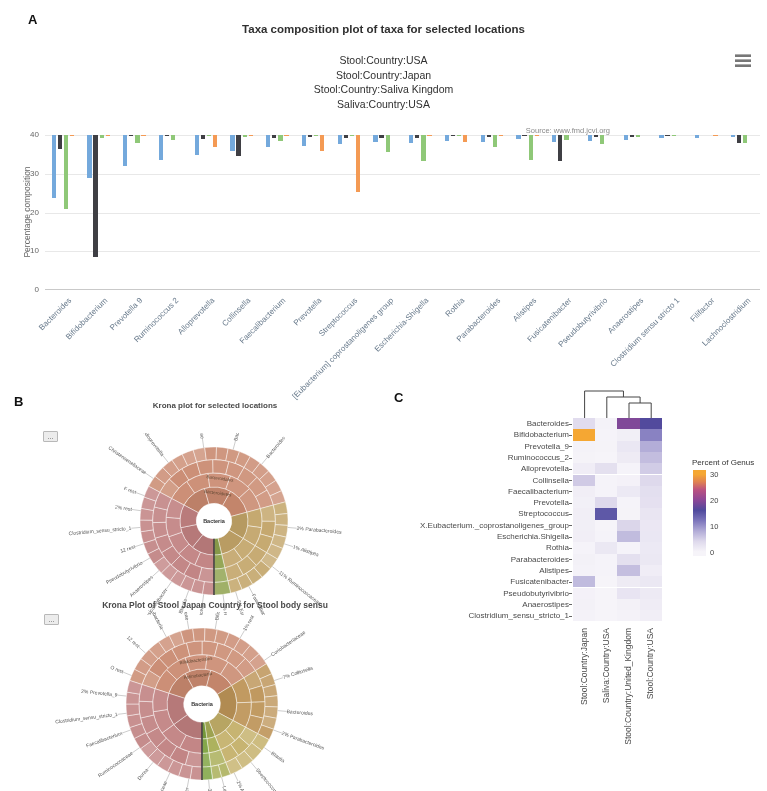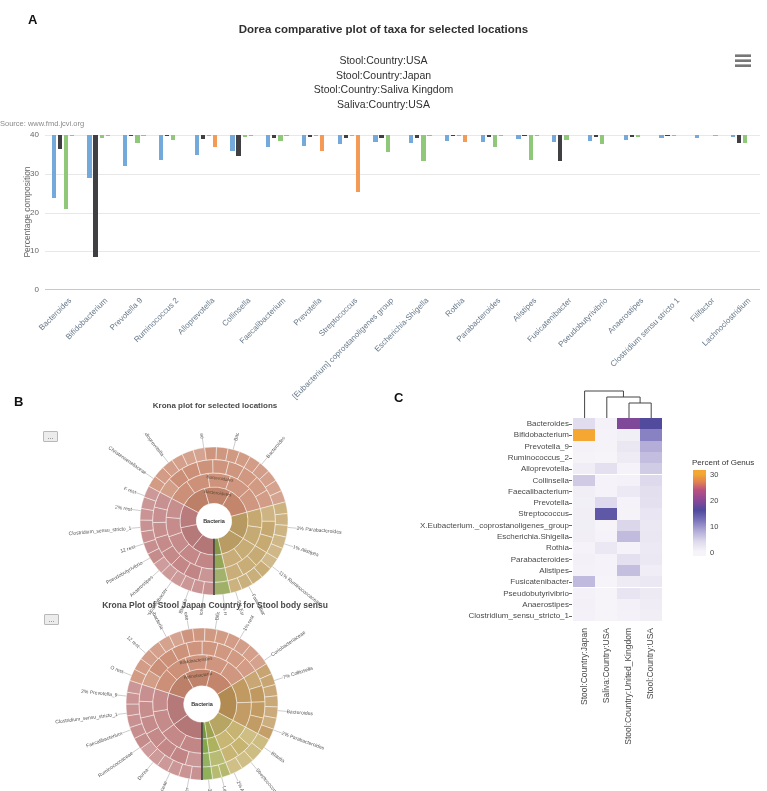--- a/index.html
+++ b/index.html
@@ -2,21 +2,21 @@
 <html><head>
 <meta charset="utf-8">
 <style>
   html,body{margin:0;padding:0;background:#fff;}
   .page{position:relative;width:767px;height:791px;background:#fff;overflow:hidden;
         font-family:"Liberation Sans","DejaVu Sans",sans-serif;}
   .abs{position:absolute;}
   .panel-letter{font-weight:bold;font-size:13px;color:#111;}
   .chart-title{left:0;top:23px;width:767px;text-align:center;font-weight:bold;font-size:11.5px;color:#303030;}
   .chart-subtitles{left:0;top:53px;width:767px;text-align:center;font-size:10.5px;color:#303030;line-height:14.5px;}
-  .chart-source{left:0;top:119px;width:725px;text-align:left;font-size:7.5px;color:#8a8a8a;}
+  .chart-source{left:0;top:126px;width:610px;text-align:right;font-size:7.5px;color:#8a8a8a;}
   .menu-btn{left:735px;top:54px;width:16px;height:13px;cursor:pointer;}
   .menu-btn .hbar{display:block;height:2px;background:#777;margin:0 0 2px 0;border-top:1px solid #aaa;}
   .y-title{left:27px;top:212px;transform:translate(-50%,-50%) rotate(-90deg);white-space:nowrap;
            font-size:8.5px;color:#666;}
   .plot-area{left:45px;top:135px;width:715px;height:155px;}
   .gridline{position:absolute;left:0;width:715px;height:1px;background:#e8e8e8;}
   .gridline.zero{background:#c9c9c9;}
   .xlab{position:absolute;white-space:nowrap;font-size:8px;color:#66788a;
         transform:translateX(-100%) rotate(-45deg);transform-origin:100% 0;}
   .kr-title1{left:40px;top:401px;width:350px;text-align:center;font-weight:bold;font-size:8px;color:#4a4a4a;}
@@ -31,21 +31,21 @@
   .legend-title{left:692px;top:458px;font-size:8px;color:#333;white-space:nowrap;}
   .legend-bar{left:693px;top:470px;width:13px;height:86px;}
   .legend-tick{position:absolute;left:710px;font-size:7.5px;color:#444;}
 </style>
 </head>
 <body>
 
 <div class="page">
 
   <div class="abs panel-letter" style="left:28px;top:12px;">A</div>
-  <div class="abs chart-title">Dorea comparative plot of taxa for selected locations</div>
+  <div class="abs chart-title">Taxa composition plot of taxa for selected locations</div>
   <div class="abs chart-subtitles">
     <div>Stool:Country:USA</div>
     <div>Stool:Country:Japan</div>
     <div>Stool:Country:Saliva Kingdom</div>
     <div>Saliva:Country:USA</div>
   </div>
   <div class="abs chart-source">Source: www.fmd.jcvi.org</div>
   <div class="abs menu-btn" title="Chart context menu">
     <span class="hbar"></span>
     <span class="hbar"></span>

